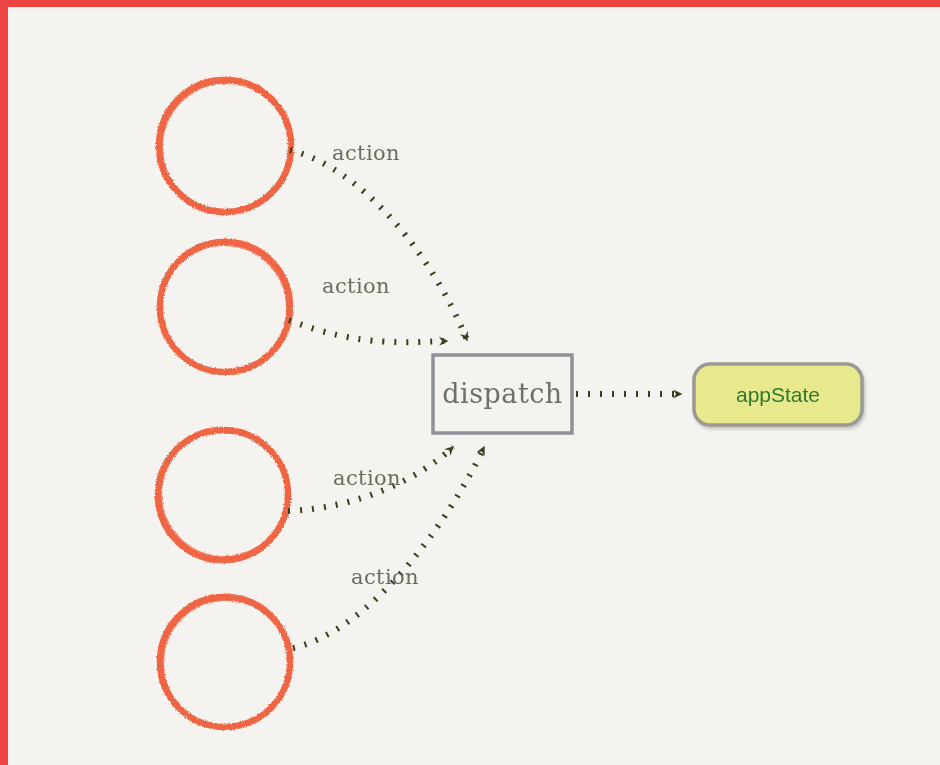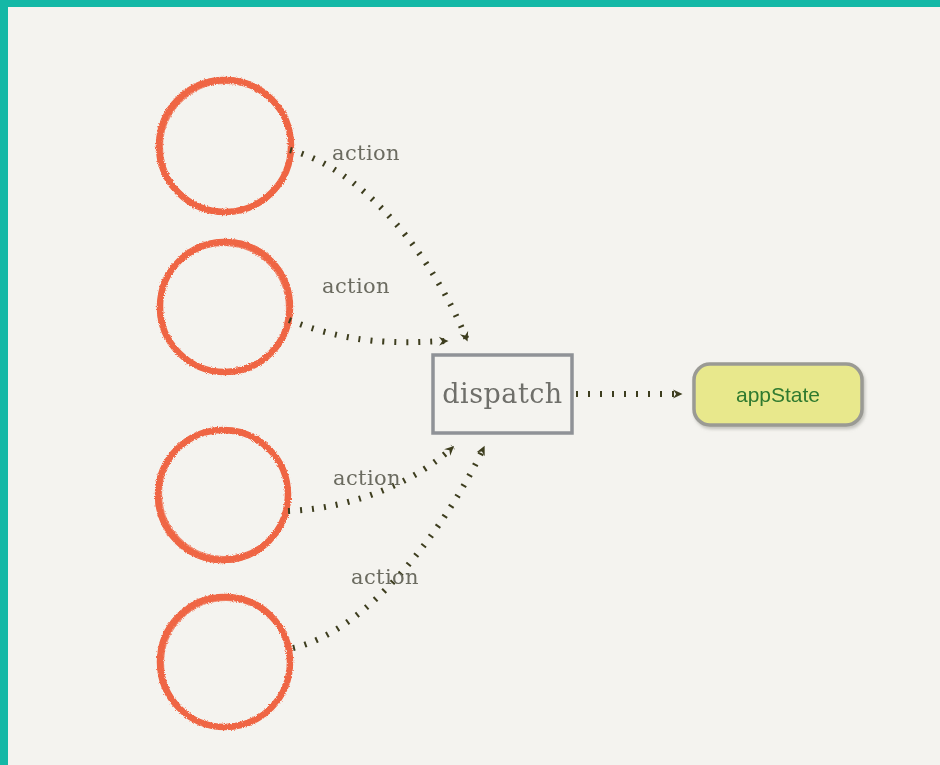--- a/index.html
+++ b/index.html
@@ -10,21 +10,21 @@
   body {
     width: 940px;
     height: 765px;
     overflow: hidden;
     font-family: "Liberation Sans", sans-serif;
   }
   #diagram-root {
     position: relative;
     width: 940px;
     height: 765px;
-    background: #14b8a6;
+    background: #ef4444;
     box-sizing: border-box;
   }
   #canvas-surface {
     position: absolute;
     left: 8px;
     top: 7px;
     width: 932px;
     height: 758px;
     background: #f4f3ef;
   }

